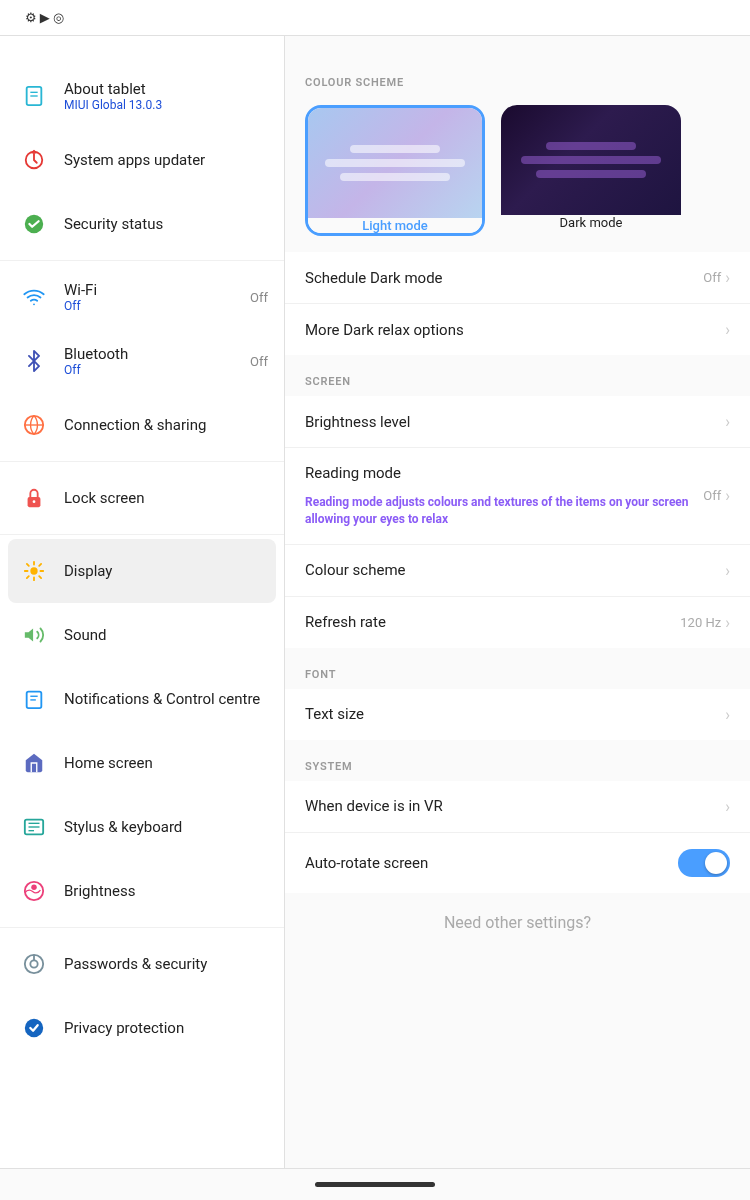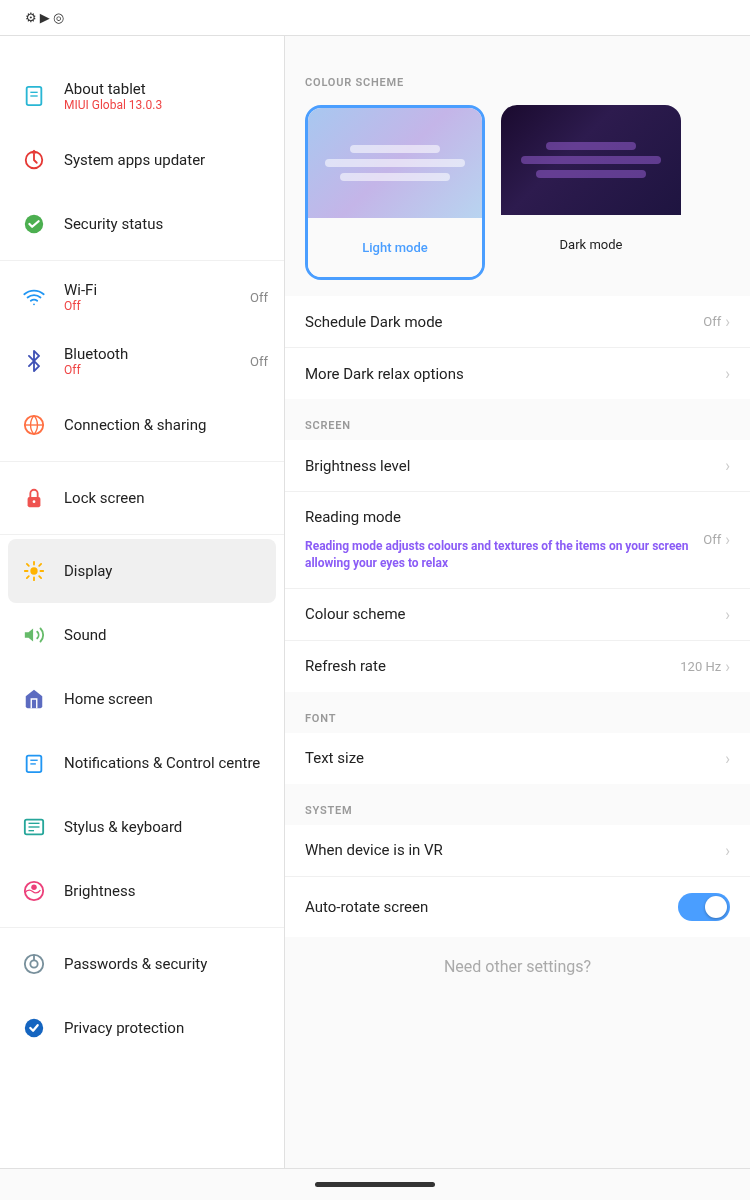--- a/index.html
+++ b/index.html
@@ -89,21 +89,21 @@
     .nav-item .item-text {
       flex: 1;
     }
     .nav-item .item-label {
       font-size: 15px;
       color: #222;
       font-weight: 400;
     }
     .nav-item .item-sub {
       font-size: 12px;
-      color: #ef4444;
+      color: #1d4ed8;
     }
     .nav-item .item-value {
       font-size: 13px;
       color: #888;
     }
 
     .divider {
       height: 1px;
       background: #f0f0f0;
       margin: 4px 0;
@@ -171,21 +171,21 @@
       opacity: 0.7;
     }
     .light-card .mock-line {
       background: rgba(255,255,255,0.8);
     }
     .dark-card .mock-line {
       background: rgba(160,100,220,0.7);
     }
     .theme-label {
       text-align: center;
-      padding: 22px;
+      padding: 0;
       font-size: 13px;
       background: #fafafa;
     }
     .theme-label.selected-label { color: #4a9eff; font-weight: 500; }
     .theme-label.dark-label { color: #222; }
 
     
     .settings-group {
       background: #fff;
       margin-bottom: 8px;
@@ -417,40 +417,40 @@
               <polygon points="11,5 6,9 2,9 2,15 6,15 11,19" fill="#66bb6a"></polygon>
               <path d="M15.54,8.46a5,5,0,0,1,0,7.07" stroke="#66bb6a" stroke-width="2" stroke-linecap="round"></path>
               <path d="M19.07,4.93a10,10,0,0,1,0,14.14" stroke="#66bb6a" stroke-width="2" stroke-linecap="round"></path>
             </svg>
           </div>
           <div class="item-text">
             <div class="item-label">Sound</div>
           </div>
         </div>
         <div class="nav-item">
-          <div class="icon-wrap ic-home">
-            <svg width="22" height="22" viewBox="0 0 24 24" fill="none">
-              <path d="M3 9l9-7 9 7v11a2 2 0 0 1-2 2H5a2 2 0 0 1-2-2z" fill="#5c6bc0"></path>
-              <polyline points="9,22 9,12 15,12 15,22" stroke="white" stroke-width="1.5"></polyline>
-            </svg>
-          </div>
-          <div class="item-text">
-            <div class="item-label">Home screen</div>
-          </div>
-        </div>
-        <div class="nav-item">
           <div class="icon-wrap ic-notif">
             <svg width="22" height="22" viewBox="0 0 24 24" fill="none">
               <path d="M4 4m0 2a2 2 0 0 1 2 -2h12a2 2 0 0 1 2 2v14a2 2 0 0 1 -2 2h-12a2 2 0 0 1 -2 -2z" stroke="#2196f3" stroke-width="2" fill="none"></path>
               <line x1="8" y1="9" x2="16" y2="9" stroke="#2196f3" stroke-width="1.5"></line>
               <line x1="8" y1="13" x2="14" y2="13" stroke="#2196f3" stroke-width="1.5"></line>
             </svg>
           </div>
           <div class="item-text">
             <div class="item-label">Notifications &amp; Control centre</div>
+          </div>
+        </div>
+        <div class="nav-item">
+          <div class="icon-wrap ic-home">
+            <svg width="22" height="22" viewBox="0 0 24 24" fill="none">
+              <path d="M3 9l9-7 9 7v11a2 2 0 0 1-2 2H5a2 2 0 0 1-2-2z" fill="#5c6bc0"></path>
+              <polyline points="9,22 9,12 15,12 15,22" stroke="white" stroke-width="1.5"></polyline>
+            </svg>
+          </div>
+          <div class="item-text">
+            <div class="item-label">Home screen</div>
           </div>
         </div>
         <div class="nav-item">
           <div class="icon-wrap ic-stylus">
             <svg width="22" height="22" viewBox="0 0 24 24" fill="none">
               <rect x="2" y="4" width="20" height="16" rx="2" stroke="#26a69a" stroke-width="2" fill="none"></rect>
               <line x1="6" y1="8" x2="18" y2="8" stroke="#26a69a" stroke-width="1.5"></line>
               <line x1="6" y1="12" x2="18" y2="12" stroke="#26a69a" stroke-width="1.5"></line>
               <line x1="6" y1="16" x2="12" y2="16" stroke="#26a69a" stroke-width="1.5"></line>
             </svg>

